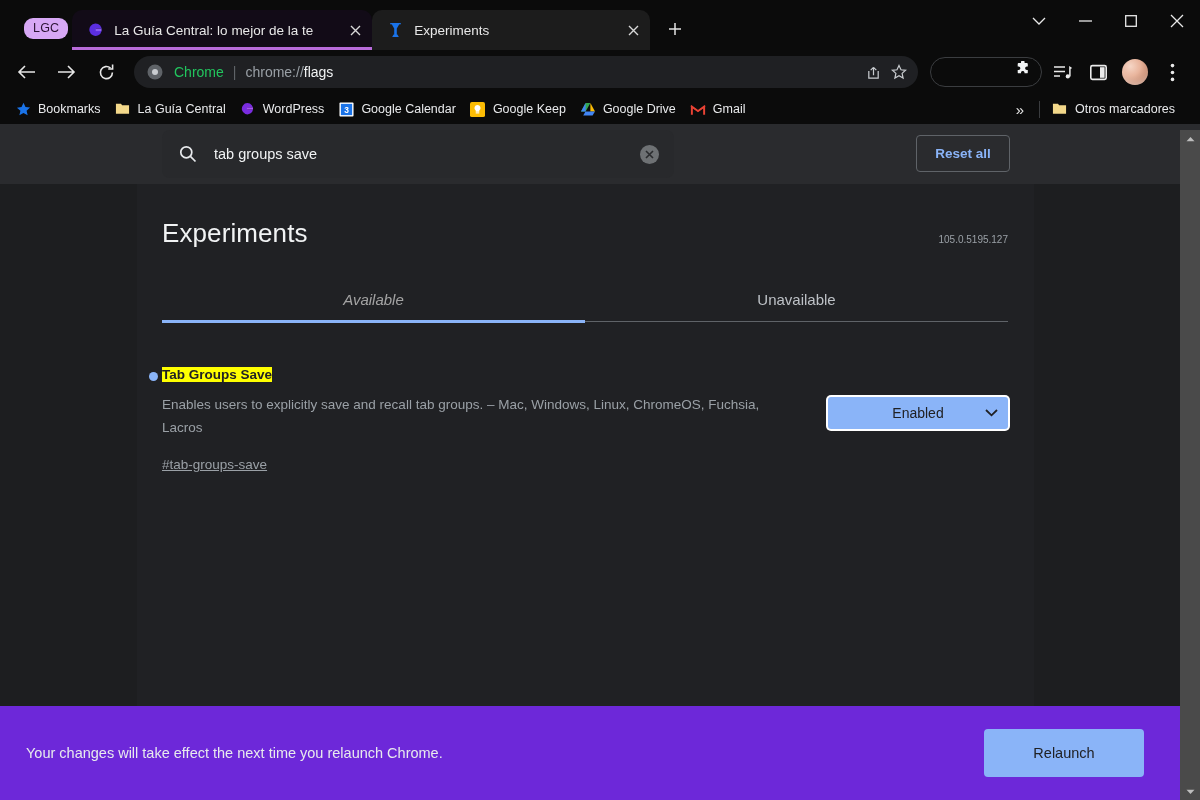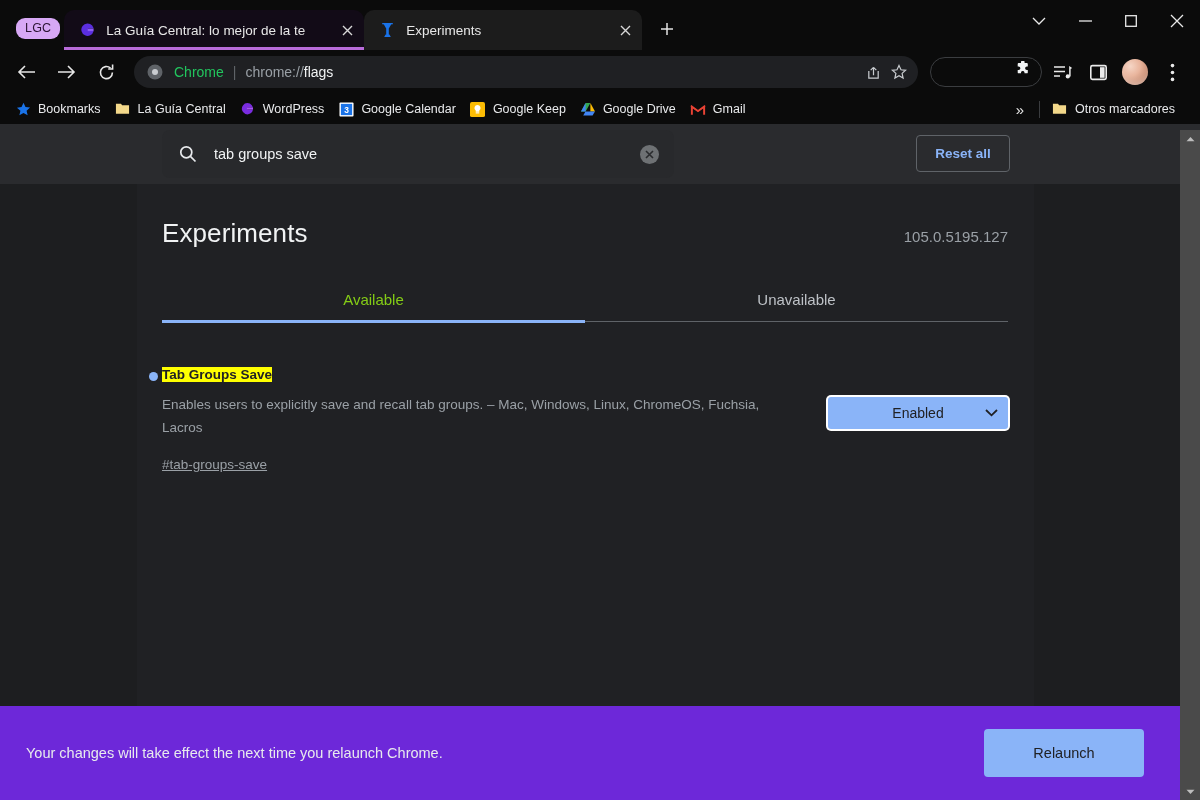--- a/index.html
+++ b/index.html
@@ -13,21 +13,21 @@
   
   .window { width: 1200px; height: 800px; position: relative; background: #000; }
 
   .tabstrip {
     position: relative;
     height: 50px;
     background: #0b0b0b;
     display: flex;
     align-items: flex-end;
   }
-  .tabstrip-left { display: flex; align-items: flex-end; height: 50px; padding-left: 16px; }
+  .tabstrip-left { display: flex; align-items: flex-end; height: 50px; padding-left: 24px; }
 
   .group-chip {
     background: #d7a8f5;
     color: #2b1433;
     border-radius: 9px;
     font-size: 12.5px;
     letter-spacing: .2px;
     padding: 4px 9px 5px;
     margin-bottom: 11px;
     margin-right: 4px;
@@ -308,39 +308,39 @@
     align-items: flex-end;
     justify-content: space-between;
   }
   .page-title {
     font-size: 26px;
     color: #f1f3f4;
     font-weight: normal;
     letter-spacing: .1px;
   }
   .version {
-    font-size: 15px;
+    font-size: 10px;
     color: #9aa0a6;
     padding-bottom: 4px;
   }
 
   .tabs {
     display: flex;
     margin-top: 42px;
     border-bottom: 1px solid #5f6368;
   }
   .ftab {
     flex: 1 1 50%;
     text-align: center;
     padding-bottom: 13px;
     font-size: 15px;
     color: #bdc1c6;
     position: relative;
   }
-  .ftab.sel { color: #84cc16; }
+  .ftab.sel { color: #a3a3a3; font-style: italic; }
   .ftab.sel::after {
     content: "";
     position: absolute;
     left: 0; right: 0; bottom: -2px;
     height: 3px;
     background: #8ab4f8;
   }
 
   .flag-row {
     display: flex;

